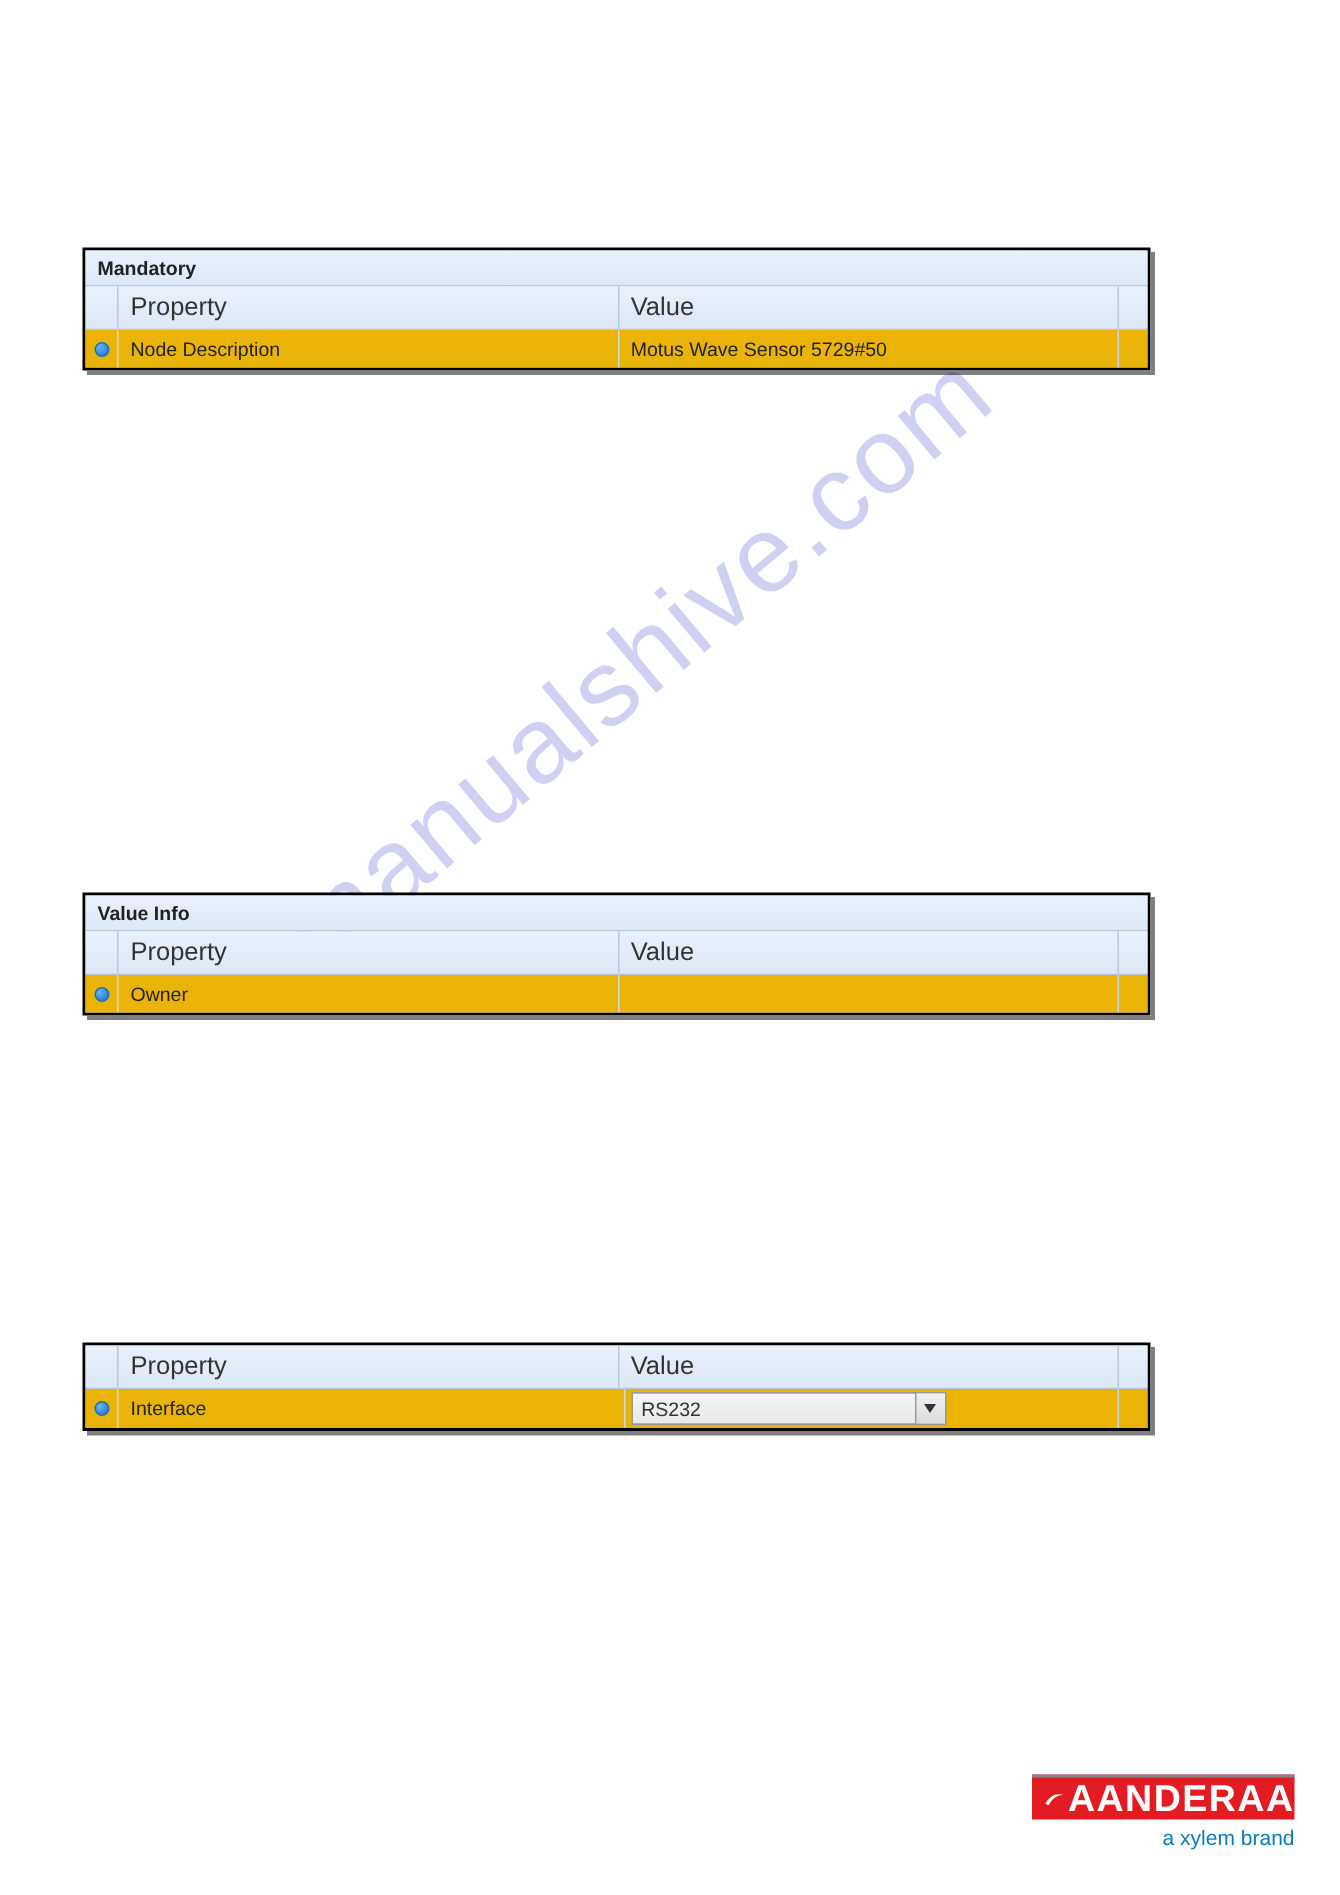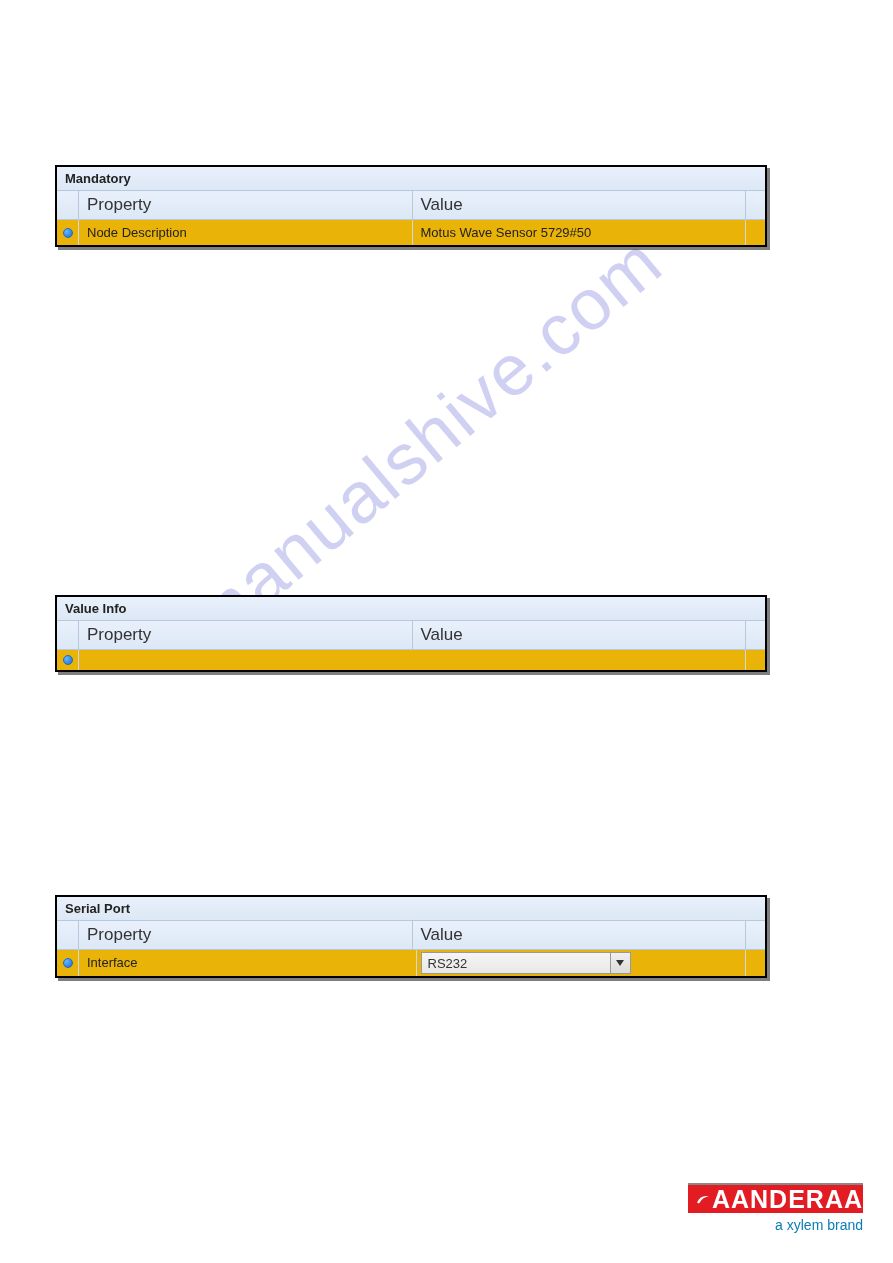--- a/index.html
+++ b/index.html
@@ -206,27 +206,27 @@
   <div class="header-row">
     <div class="header-cell bullet-col"></div>
     <div class="header-cell prop-col">Property</div>
     <div class="header-cell val-col">Value</div>
     <div class="header-cell end-col"></div>
   </div>
   <div class="data-row">
     <div class="data-cell bullet-col">
       <span class="bullet-dot"></span>
     </div>
+    <div class="data-cell prop-col">Owner</div>
     <div class="data-cell val-col"></div>
     <div class="data-cell end-col"></div>
   </div>
 </div>
 
 <div class="panel panel-3">
-  <div class="panel-title">Serial Port</div>
   <div class="header-row">
     <div class="header-cell bullet-col"></div>
     <div class="header-cell prop-col">Property</div>
     <div class="header-cell val-col">Value</div>
     <div class="header-cell end-col"></div>
   </div>
   <div class="data-row">
     <div class="data-cell bullet-col">
       <span class="bullet-dot"></span>
     </div>

